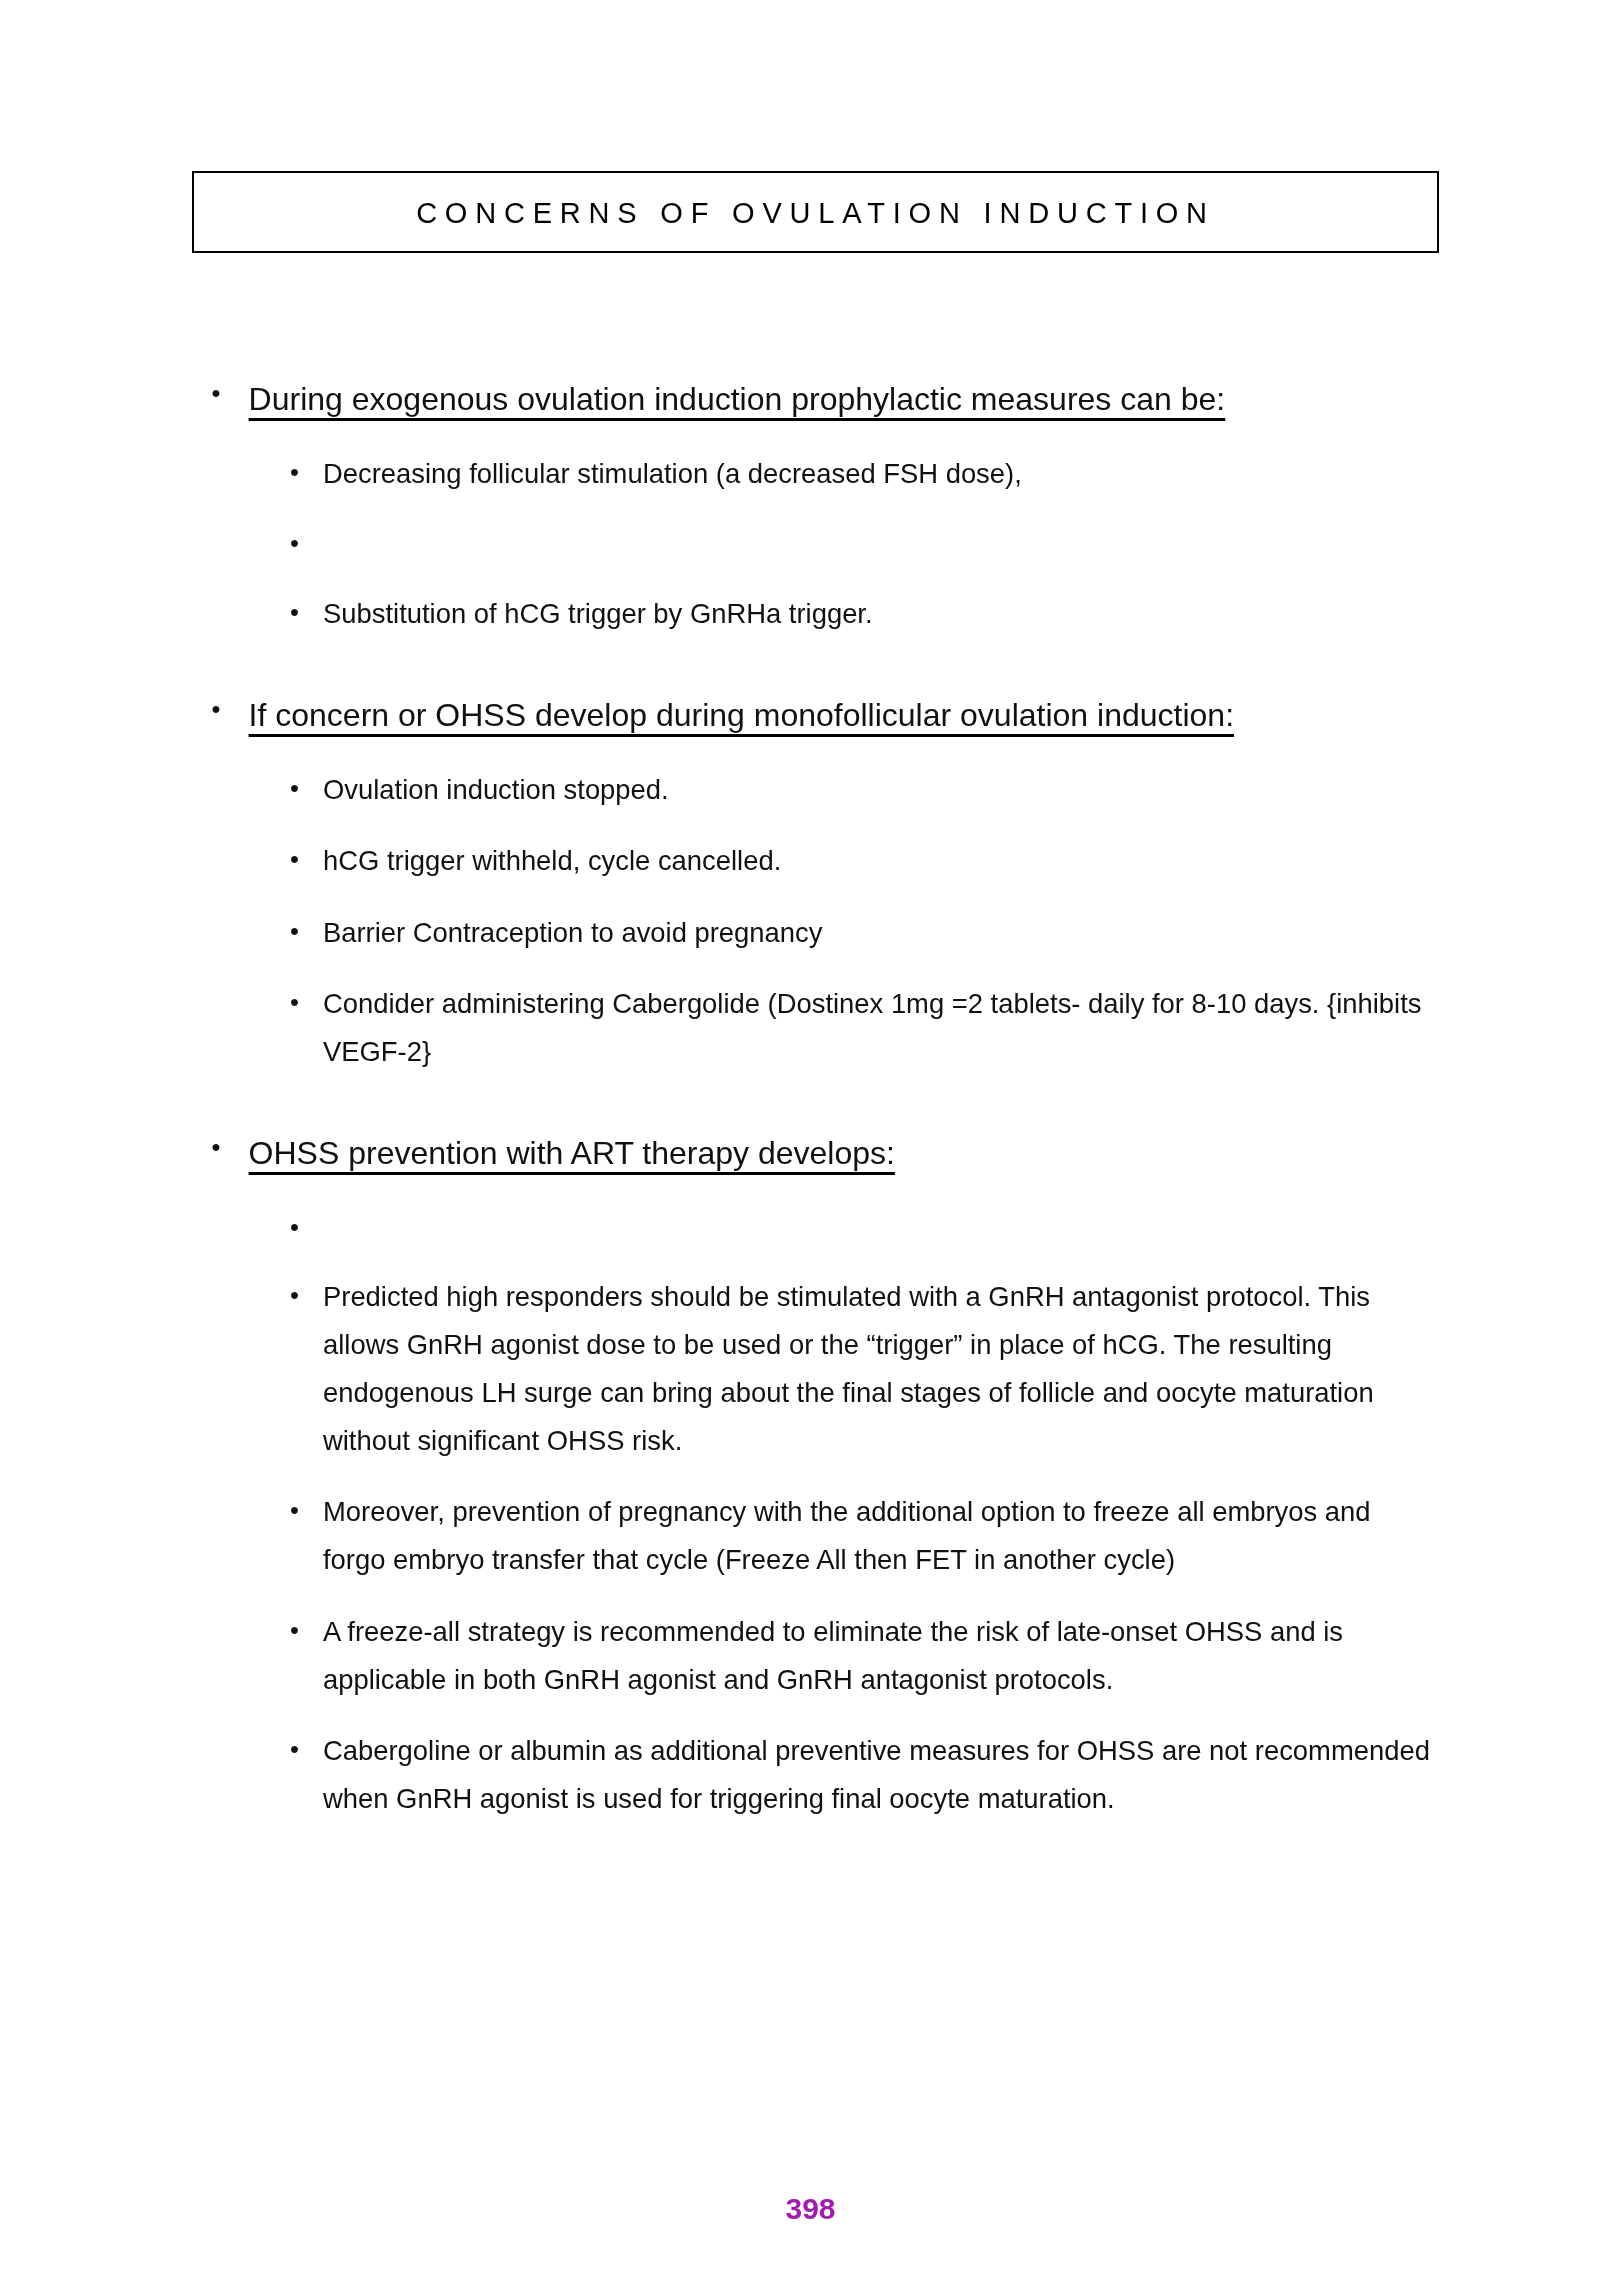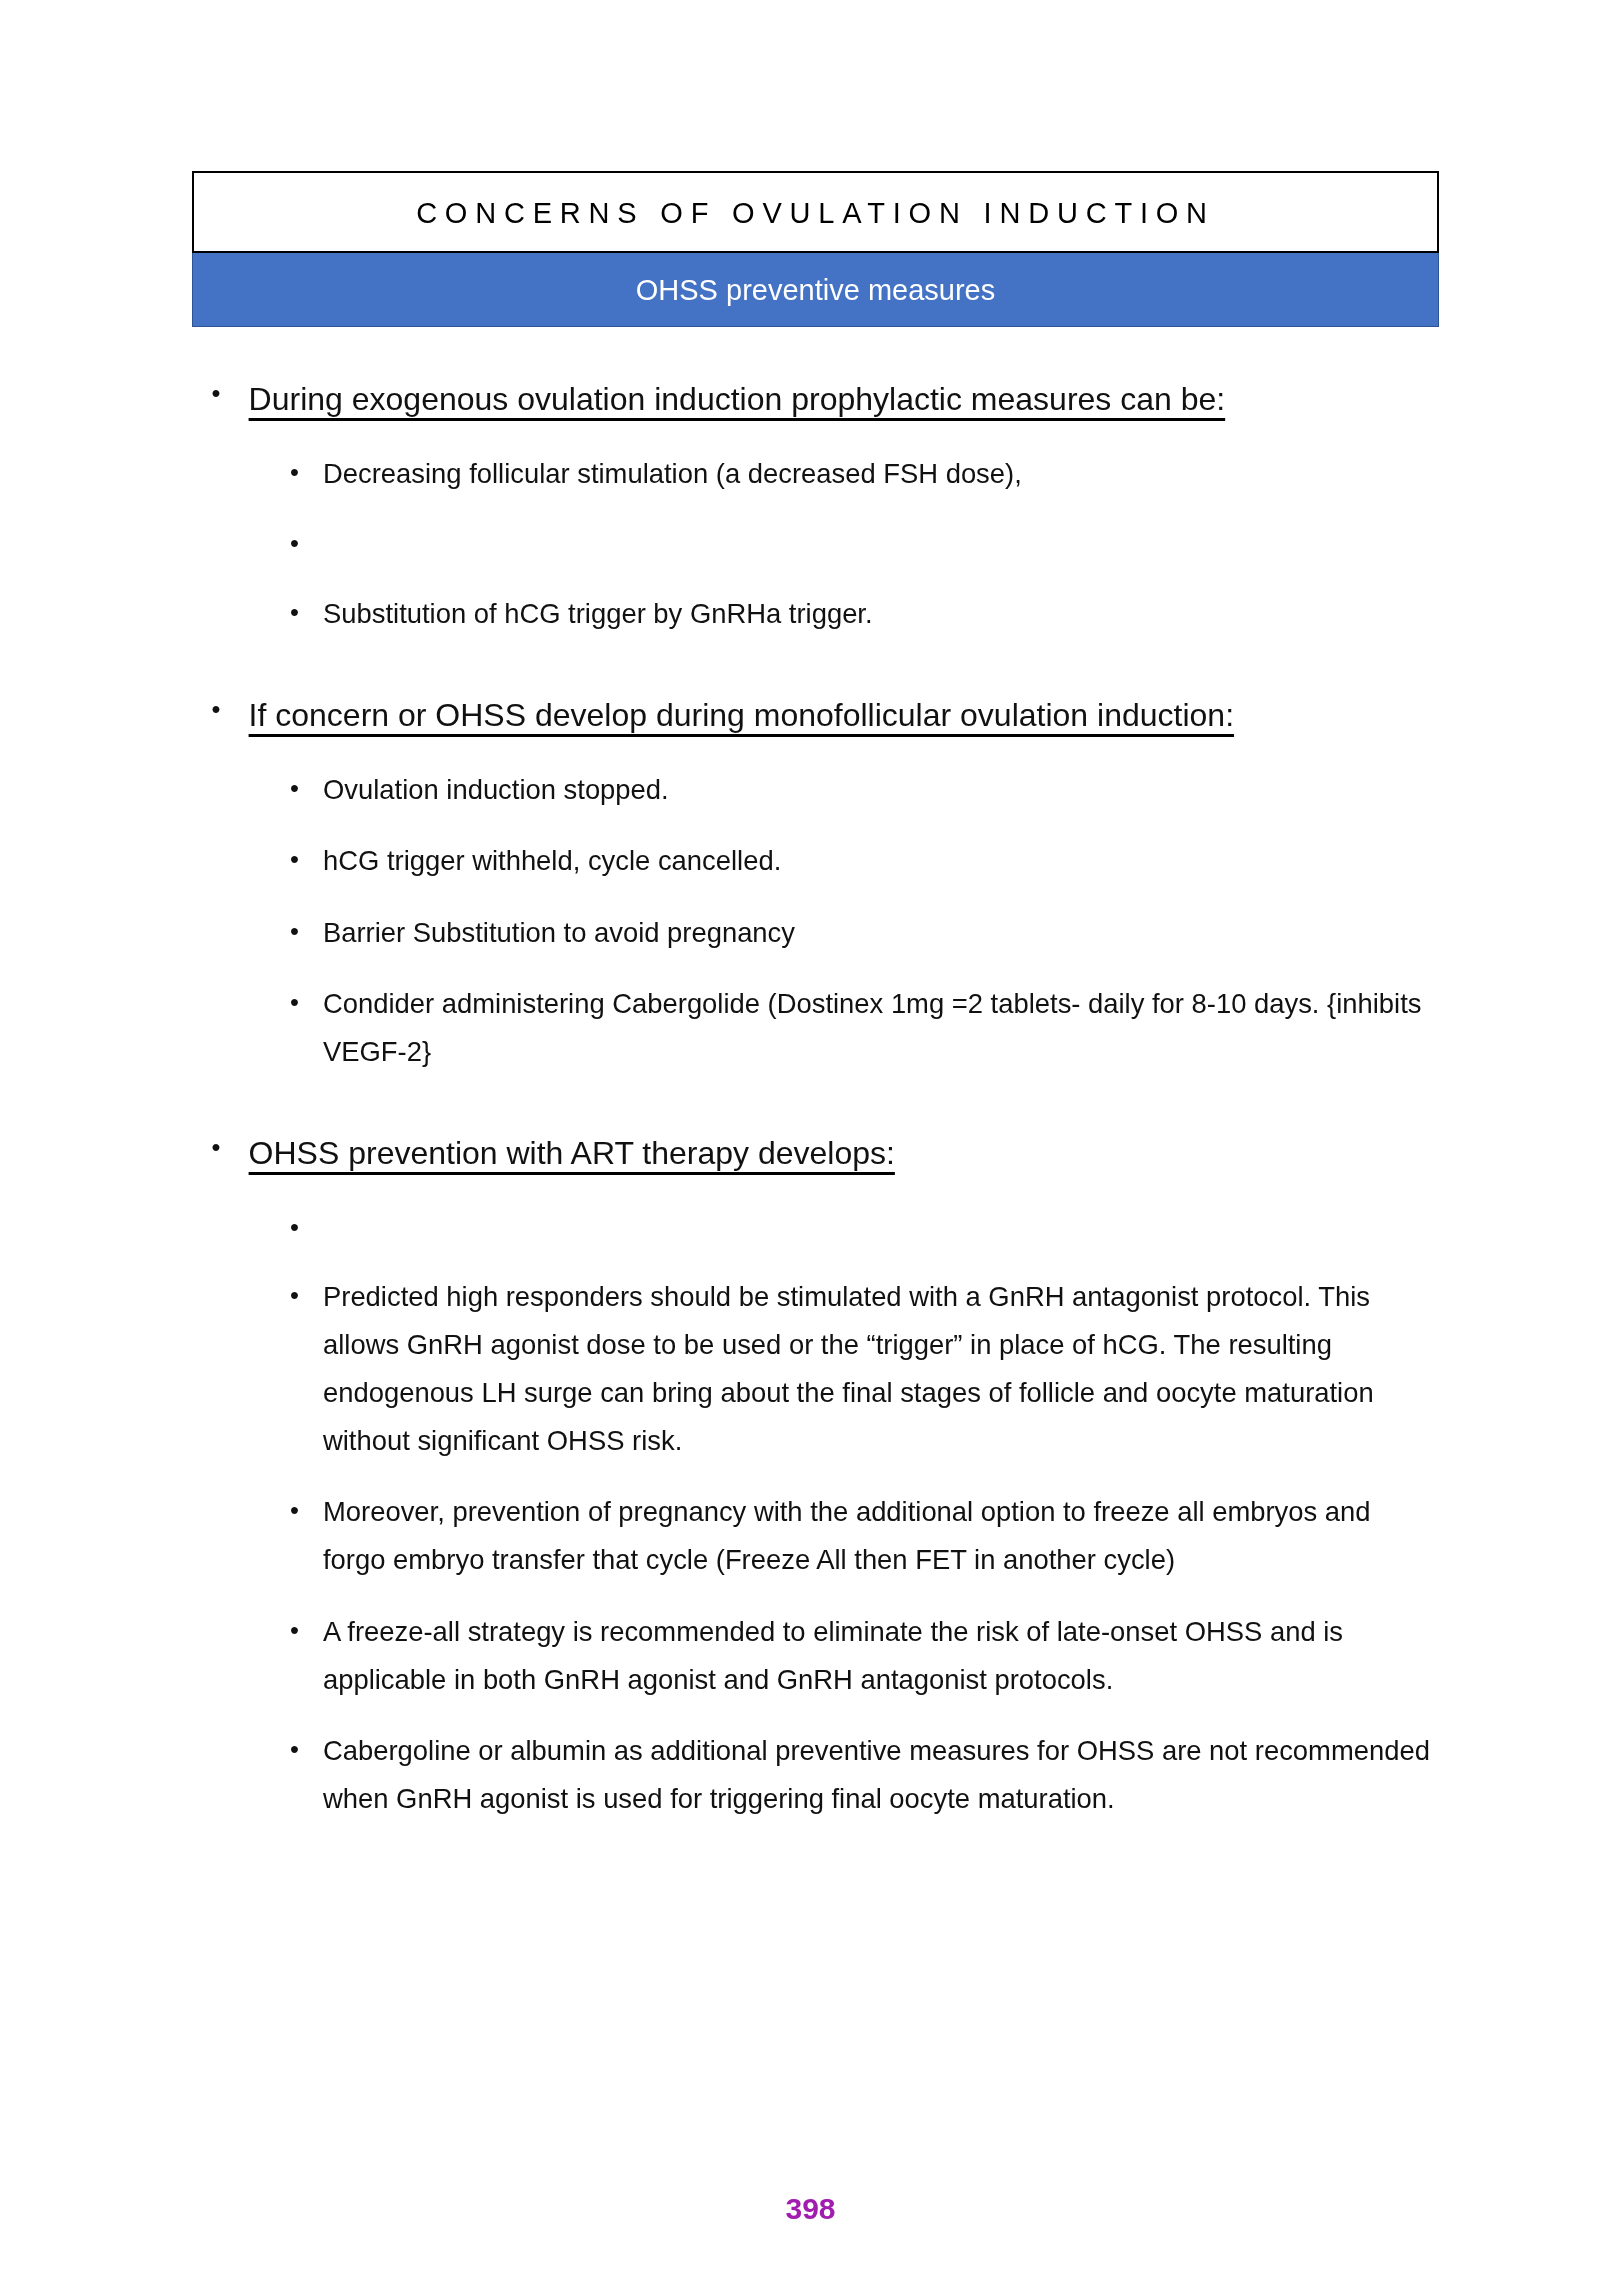--- a/index.html
+++ b/index.html
@@ -83,21 +83,20 @@
     color: #a21caf;
   }
 </style>
 </head>
 <body>
 
 <div class="page">
 
   <div class="header">
     <div class="title-box">CONCERNS OF OVULATION INDUCTION</div>
-    <div class="banner">OHSS preventive measures</div>
   </div>
 
   <div class="content">
 
     <div class="section">
       <div class="row row-l1">
         <span class="bullet">•</span>
         <span class="text">During exogenous ovulation induction prophylactic measures can be:</span>
       </div>
       <div class="row row-l2">
@@ -121,21 +120,21 @@
       <div class="row row-l2">
         <span class="bullet">•</span>
         <span class="text">Ovulation induction stopped.</span>
       </div>
       <div class="row row-l2">
         <span class="bullet">•</span>
         <span class="text">hCG trigger withheld, cycle cancelled.</span>
       </div>
       <div class="row row-l2">
         <span class="bullet">•</span>
-        <span class="text">Barrier Substitution to avoid pregnancy</span>
+        <span class="text">Barrier Contraception to avoid pregnancy</span>
       </div>
       <div class="row row-l2">
         <span class="bullet">•</span>
         <span class="text">Condider administering Cabergolide (Dostinex 1mg =2 tablets- daily for 8-10 days. {inhibits VEGF-2}</span>
       </div>
     </div>
 
     <div class="section">
       <div class="row row-l1">
         <span class="bullet">•</span>

